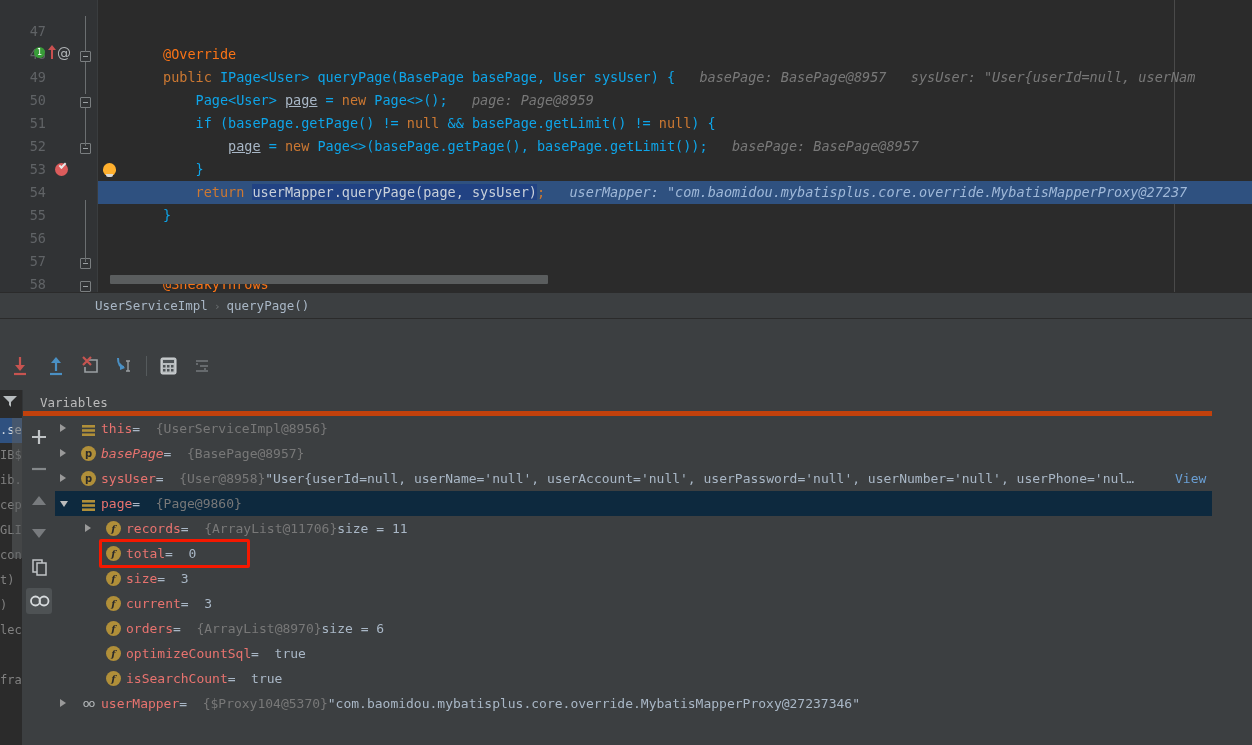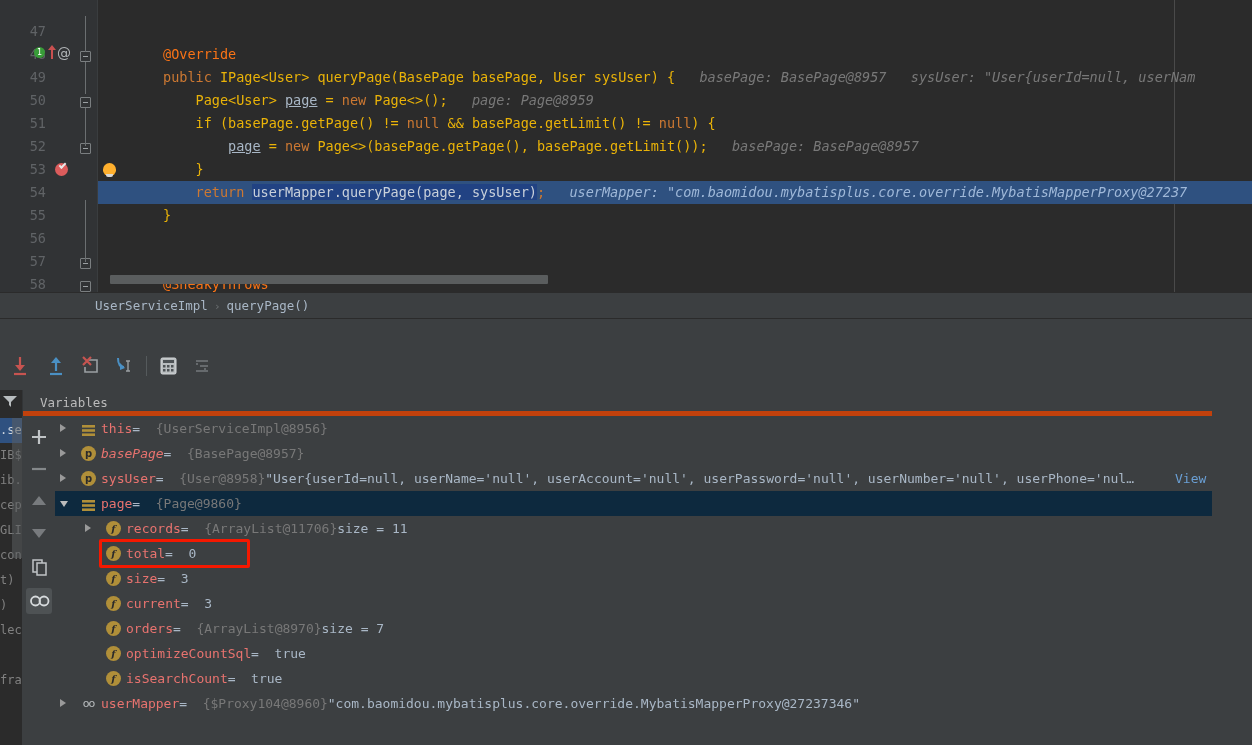--- a/index.html
+++ b/index.html
@@ -46,21 +46,21 @@
     font-size: 13.5px; line-height: 23px; color: #a9b7c6;
   }
   .exec-bg {
     position: absolute; left: 98px; top: 0; width: 1154px; height: 23px;
     background: #2f5180;
   }
 
   
   .kw   { color: #cc7832; }
   .ann  { color: #f97316; }
-  .txt  { color: #eab308; }
+  .txt  { color: #0ea5e9; }
   .und  { text-decoration: underline; text-decoration-color: #a9b7c6; }
   .hint { color: #787878; font-style: italic; }
   .hint-sel { color: #9fb8d8; font-style: italic; }
   .sel-txt { color: #c8d0da; }
 
   
   .fold {
     position: absolute; left: 80px; width: 11px; height: 11px;
     border: 1px solid #7a7e80; border-radius: 1px; background: #313335;
   }
@@ -499,40 +499,40 @@
             <div class="vicon ic-field" style="left: 51px;">f</div>
             <div class="vname" style="left: 71px;">current</div>
             <div class="veq" style="left: 125.74px;"> = </div>
             <div class="vval" style="left: 149.2px;">3</div>
           </div>
           <div class="vrow" style="top: 200px;">
             <div class="vicon ic-field" style="left: 51px;">f</div>
             <div class="vname" style="left: 71px;">orders</div>
             <div class="veq" style="left: 117.92px;"> = </div>
             <div class="vref" style="left: 141.38px;">{ArrayList@8970}</div>
-            <div class="vval" style="left: 266.5px;">  size = 7</div>
+            <div class="vval" style="left: 266.5px;">  size = 6</div>
           </div>
           <div class="vrow" style="top: 225px;">
             <div class="vicon ic-field" style="left: 51px;">f</div>
             <div class="vname" style="left: 71px;">optimizeCountSql</div>
             <div class="veq" style="left: 196.12px;"> = </div>
             <div class="vval" style="left: 219.58px;">true</div>
           </div>
           <div class="vrow" style="top: 250px;">
             <div class="vicon ic-field" style="left: 51px;">f</div>
             <div class="vname" style="left: 71px;">isSearchCount</div>
             <div class="veq" style="left: 172.66px;"> = </div>
             <div class="vval" style="left: 196.12px;">true</div>
           </div>
           <div class="vrow" style="top: 275px;">
             <div class="arrow" style="left: 5px;"></div>
             <div class="vicon ic-oo" style="left: 26px;">oo</div>
             <div class="vname" style="left: 46px;">userMapper</div>
             <div class="veq" style="left: 124.2px;"> = </div>
-            <div class="vref" style="left: 147.66px;">{$Proxy104@8960}</div>
+            <div class="vref" style="left: 147.66px;">{$Proxy104@5370}</div>
             <div class="vval" style="left: 272.78px;">"com.baomidou.mybatisplus.core.override.MybatisMapperProxy@27237346"</div>
           </div>
         </div>
     </div>
   </div>
 
 
 </div>
 
 </body></html>

